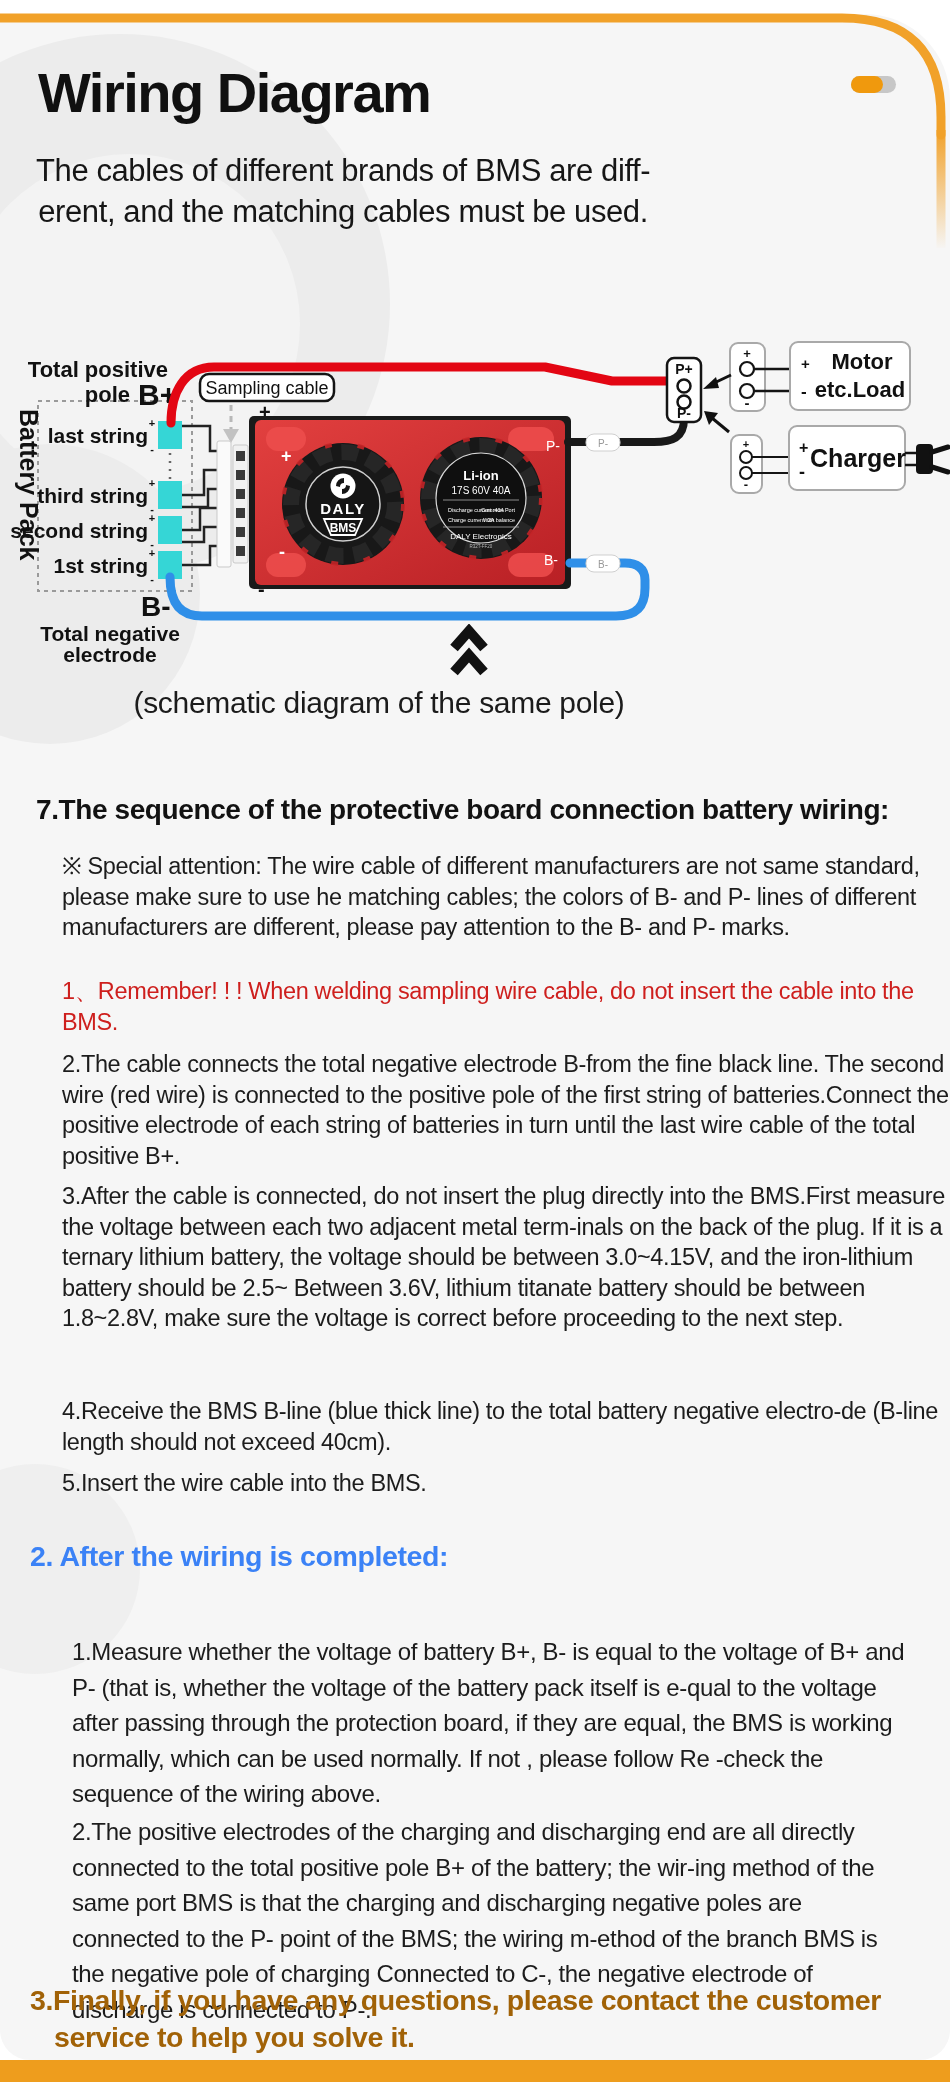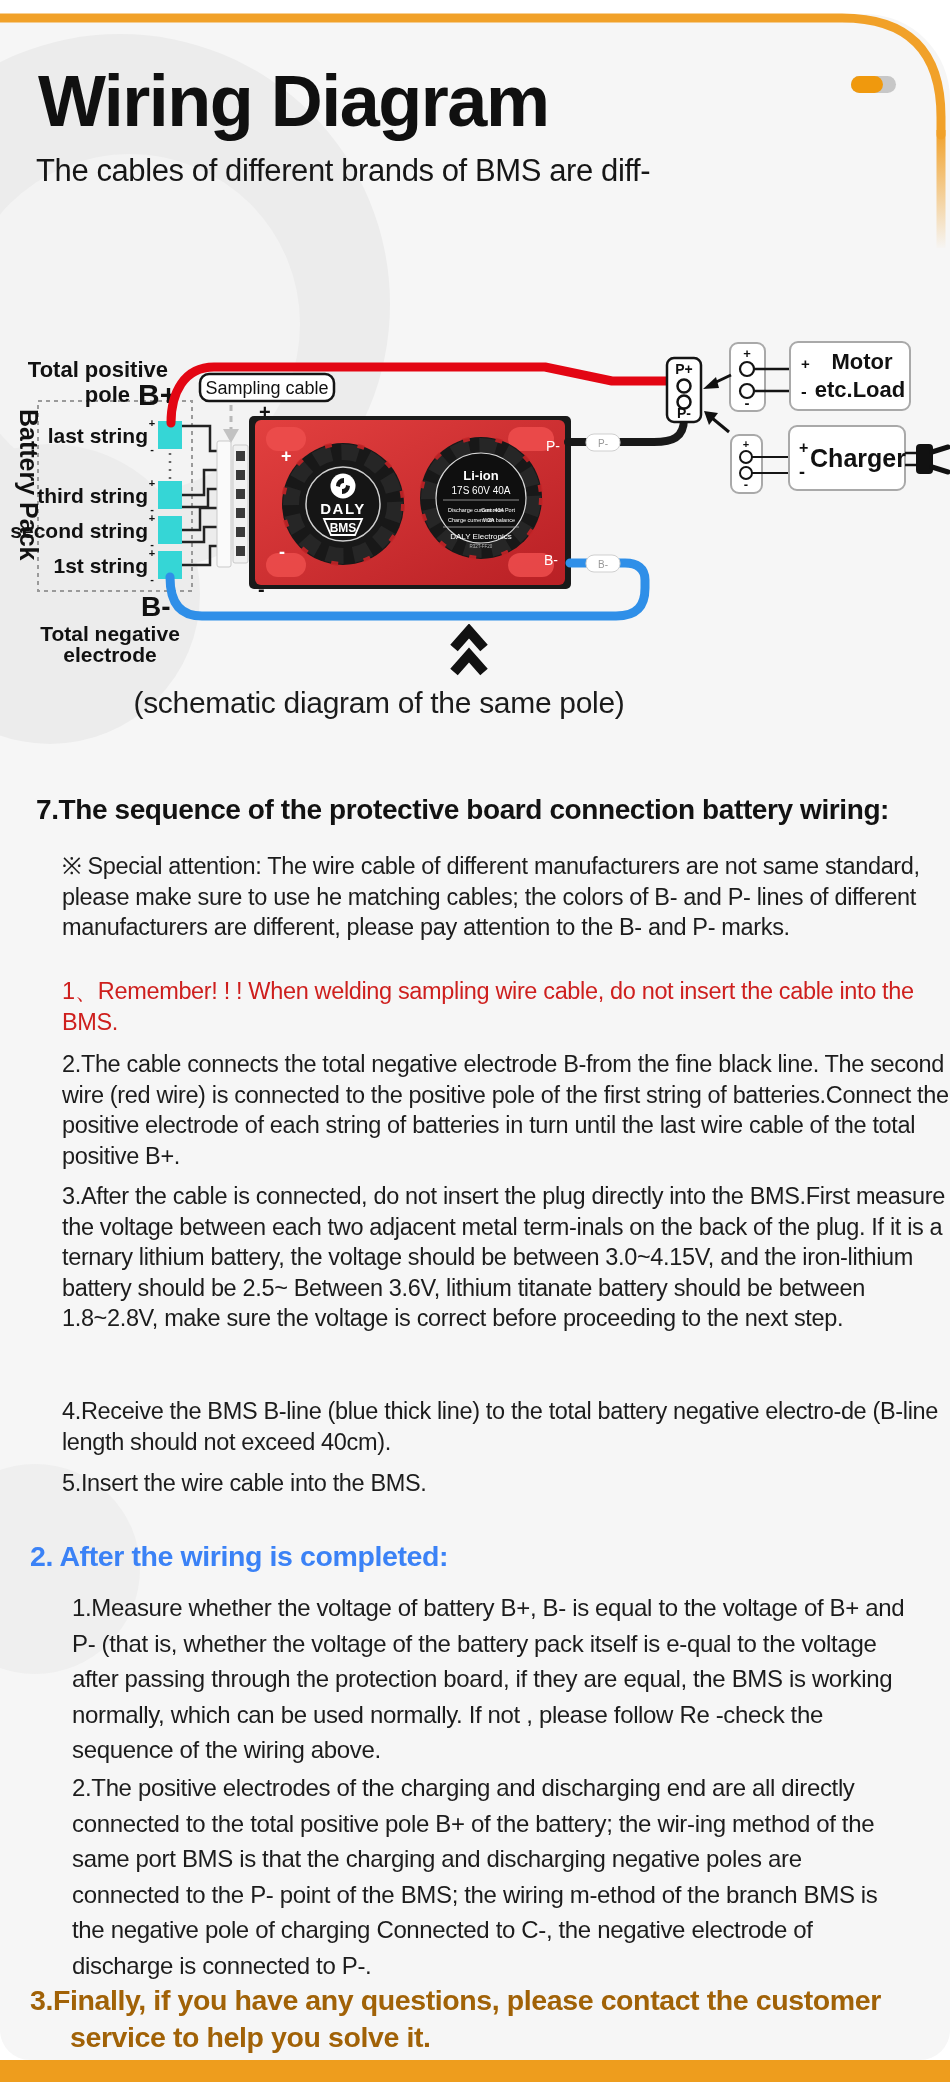--- a/index.html
+++ b/index.html
@@ -16,39 +16,39 @@
     background:#f6f6f6; border-radius:0 85px 30px 30px; overflow:hidden;
   }
   .deco { position:absolute; border-radius:50%; }
   .d1  { left:-150px; top:20px;  width:540px; height:540px; background:#ececec; }
   .d1b { left:-40px;  top:140px; width:340px; height:340px; background:#f3f3f3; }
   .d2  { left:-100px; top:430px; width:300px; height:300px; background:#ececec; }
   .d3  { left:-70px;  top:1450px; width:210px; height:210px; background:#efefef; }
   .topline { position:absolute; top:0; left:0; }
   .pill { position:absolute; left:851px; top:76px; width:45px; height:17px; background:#c7c7c7; border-radius:9px; }
   .pill-in { position:absolute; left:0; top:0; width:32px; height:17px; background:#F0990D; border-radius:9px; }
-  .title { position:absolute; left:38px; top:60px; font-size:72px; font-weight:bold; letter-spacing:-1.5px; color:#101010; }
+  .title { position:absolute; left:38px; top:60px; font-size:56px; font-weight:bold; letter-spacing:-1.5px; color:#101010; }
   .subtitle { position:absolute; left:36px; top:150px; font-size:31px; line-height:41px; color:#161616; letter-spacing:-0.4px;text-align:center; }
   .diagram { position:absolute; left:0; top:255px; }
   .chevrons { position:absolute; left:450px; top:624px; }
   .caption { position:absolute; left:0; top:686px; width:758px; text-align:center; font-size:30px; color:#1b1b1b; letter-spacing:-0.3px; }
   .h1 { position:absolute; left:36px; top:794px; font-size:28px; font-weight:600; letter-spacing:-0.4px; color:#121212; }
   .para { position:absolute; left:62px; width:890px; font-size:23.5px; line-height:30.6px; letter-spacing:-0.35px; color:#1c1c1c; }
   .p-note { top:851px; }
   .p-warning { top:976px; color:#ce1f1d; }
   .p-2 { top:1049px; }
   .p-3 { top:1181px; }
   .p-4 { top:1396px; }
   .p-5 { top:1468px; }
   .h2 { position:absolute; left:30px; top:1540px; font-size:28.5px; font-weight:600; letter-spacing:-0.4px; color:#3b82f6; }
-  .para2 { position:absolute; left:72px; width:842px; font-size:24px; line-height:35.5px; letter-spacing:-0.35px; color:#1c1c1c; }
+  .para2 { position:absolute; left:72px; width:842px; font-size:24px; line-height:35.5px; letter-spacing:-0.35px; color:#1c1c1c;margin-top:44px; }
   .p2-1 { top:1590px; }
   .p2-2 { top:1770px; }
   .h3 { position:absolute; left:30px; top:1982px; width:900px; font-size:28.5px; font-weight:600; line-height:37px; letter-spacing:-0.4px; color:#a16207; }
-  .h3-line2 { margin-left:40px; }
+  .h3-line2 { margin-left:24px; }
   svg text { font-family:"Liberation Sans", sans-serif; }
 </style>
 </head>
 <body>
 
 <div class="card">
   <div class="deco d1"></div>
   <div class="deco d1b"></div>
   <div class="deco d2"></div>
   <div class="deco d3"></div>
@@ -65,20 +65,21 @@
   <path d="M941 130 V248" fill="none" stroke="url(#ofade)" stroke-width="9"></path>
 </svg>
 
 <div class="pill">
     <div class="pill-in"></div>
   </div>
 
 <div class="title">Wiring Diagram</div>
 <div class="subtitle">
   <div>The cables of different brands of BMS are diff-</div>
+  <div>erent, and the matching cables must be used.</div>
 </div>
 
 <svg class="diagram" width="950" height="410" viewBox="0 0 950 410">
   <defs>
     <linearGradient id="boardGrad" x1="0" y1="0" x2="1" y2="1">
       <stop offset="0" stop-color="#e2403f"></stop>
         <stop offset="1" stop-color="#b92025"></stop>
     </linearGradient>
   </defs>
 

